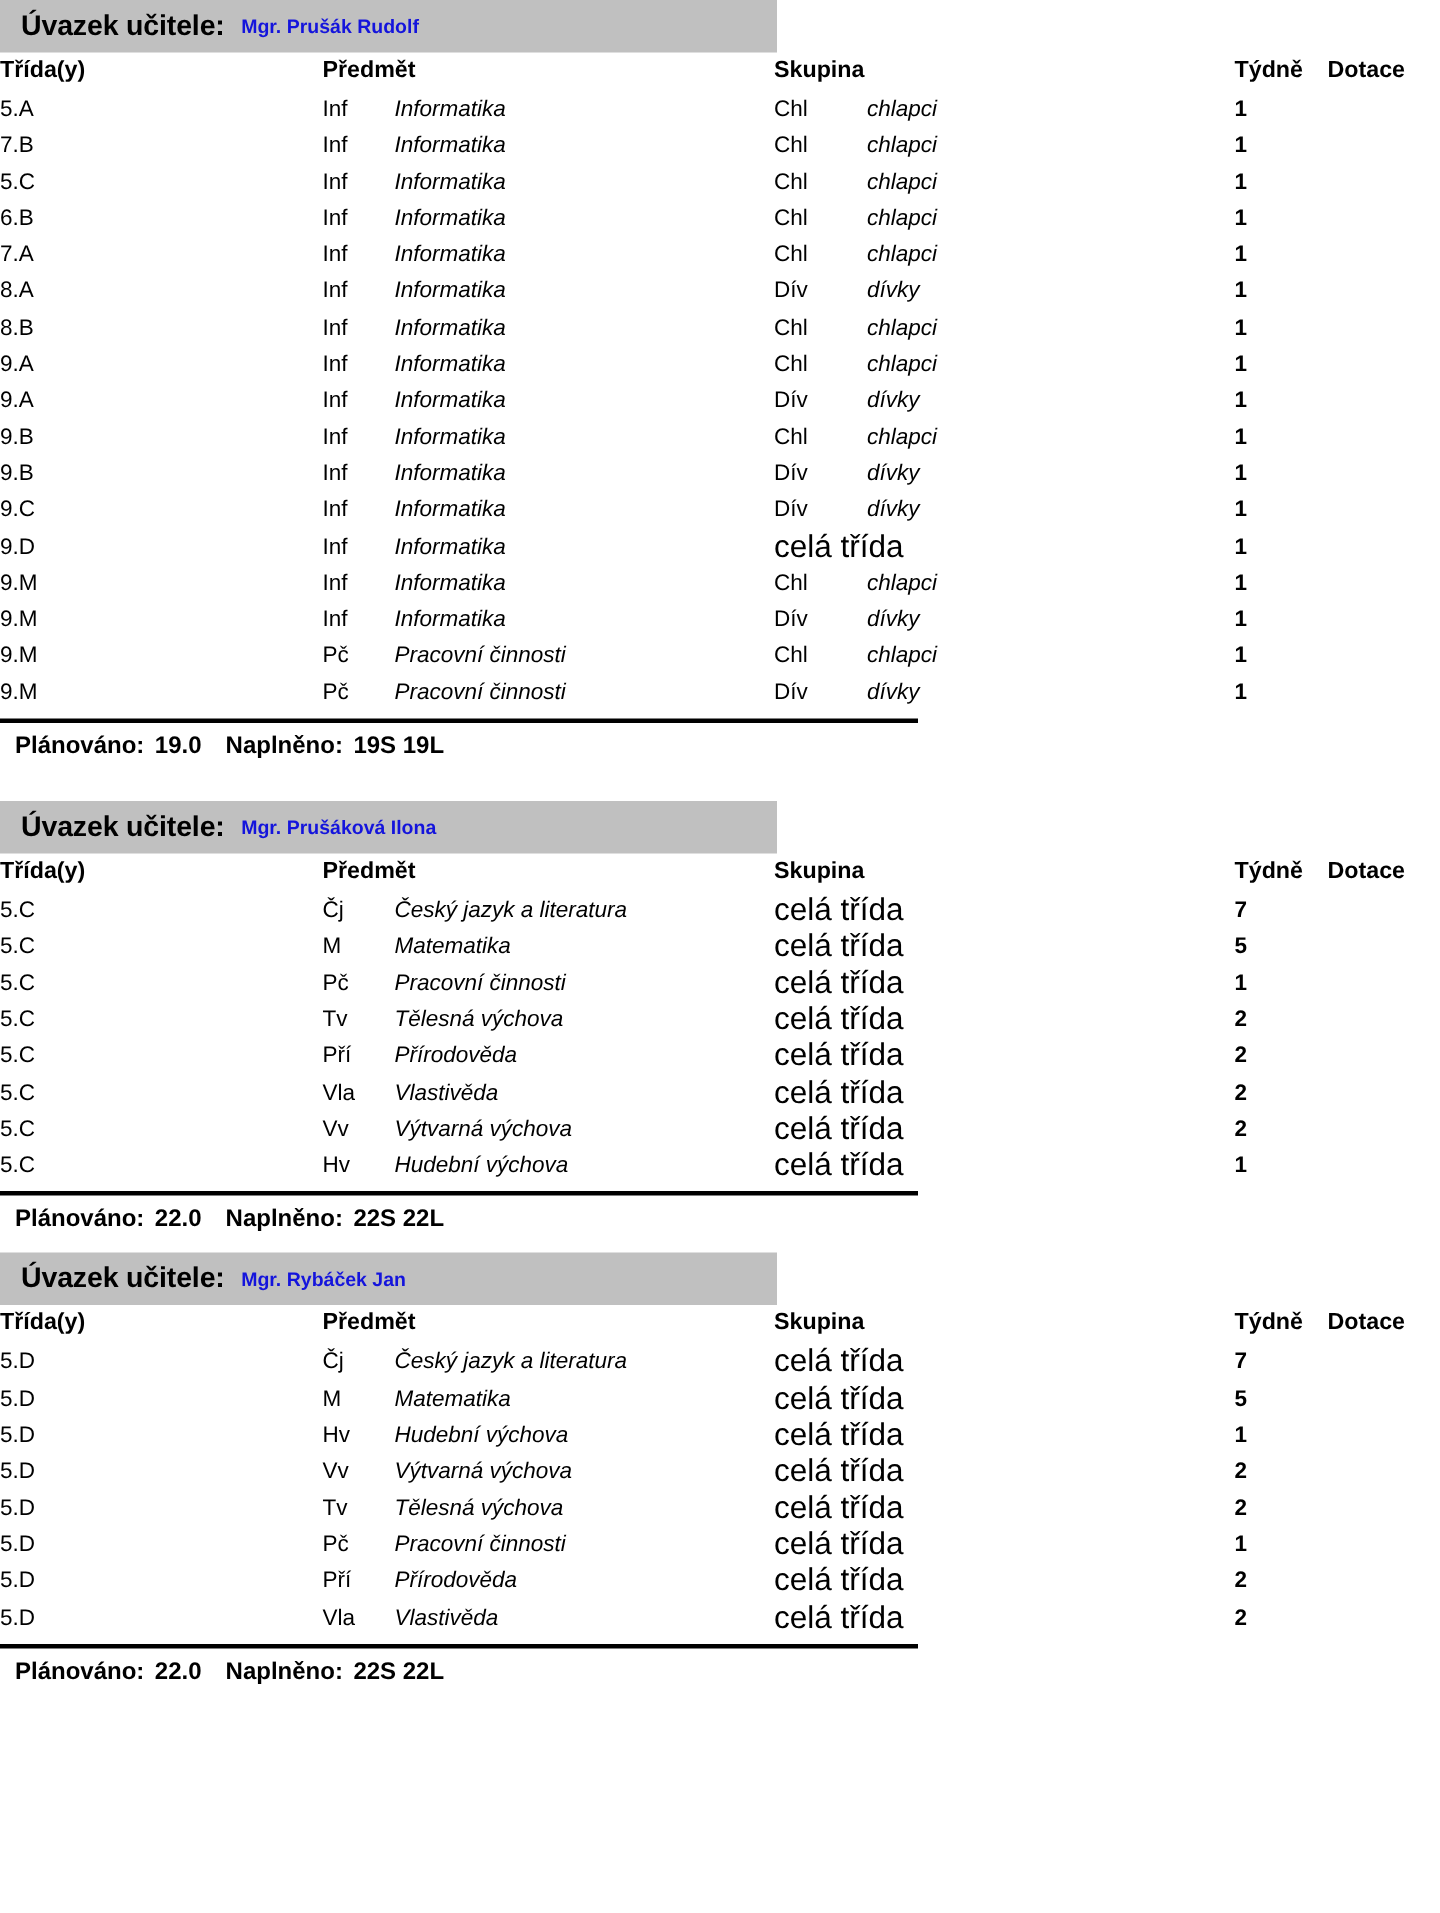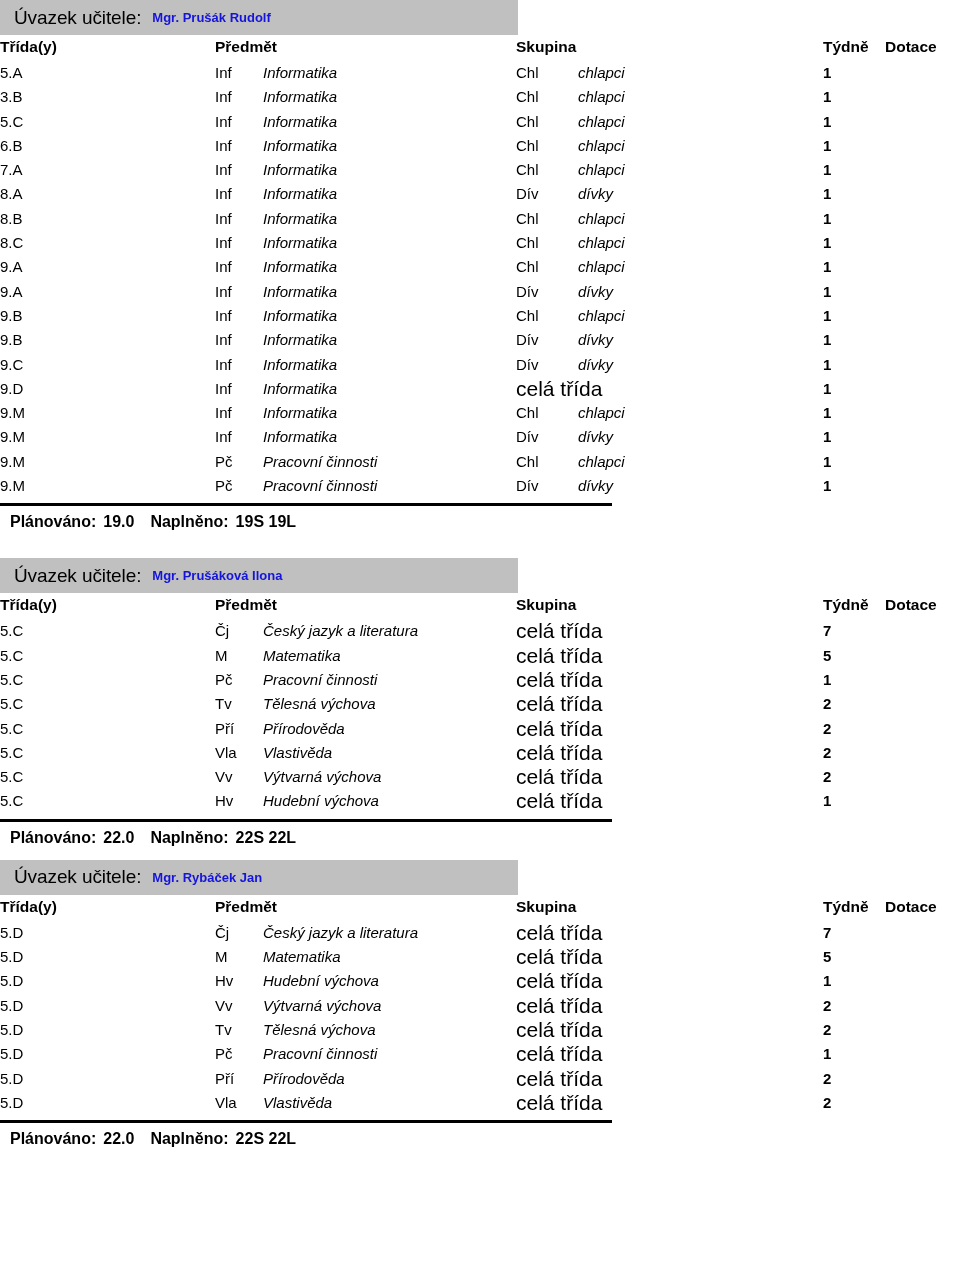--- a/index.html
+++ b/index.html
@@ -33,21 +33,21 @@
     width: 518px;
     height: 35px;
     display: flex;
     align-items: center;
     padding-left: 14px;
     box-sizing: border-box;
     margin-bottom: 3px;
   }
   .teacher-label {
     font-size: 19px;
-    font-weight: normal;
+    font-weight: bold;
     color: #000000;
     letter-spacing: -0.1px;
     white-space: nowrap;
   }
   .teacher-name {
     font-size: 13px;
     font-weight: bold;
     color: #1414dc;
     margin-left: 11px;
     white-space: nowrap;
@@ -171,21 +171,21 @@
           <tr>
             <td class="t-class">5.A</td>
             <td class="t-abbr">Inf</td>
             <td class="t-subject">Informatika</td>
             <td class="t-grp">Chl</td>
             <td class="t-grpfull">chlapci</td>
             <td class="t-week">1</td>
             <td class="t-dot"></td>
           </tr>
           <tr>
-            <td class="t-class">3.B</td>
+            <td class="t-class">7.B</td>
             <td class="t-abbr">Inf</td>
             <td class="t-subject">Informatika</td>
             <td class="t-grp">Chl</td>
             <td class="t-grpfull">chlapci</td>
             <td class="t-week">1</td>
             <td class="t-dot"></td>
           </tr>
           <tr>
             <td class="t-class">5.C</td>
             <td class="t-abbr">Inf</td>
@@ -217,29 +217,20 @@
             <td class="t-class">8.A</td>
             <td class="t-abbr">Inf</td>
             <td class="t-subject">Informatika</td>
             <td class="t-grp">Dív</td>
             <td class="t-grpfull">dívky</td>
             <td class="t-week">1</td>
             <td class="t-dot"></td>
           </tr>
           <tr>
             <td class="t-class">8.B</td>
-            <td class="t-abbr">Inf</td>
-            <td class="t-subject">Informatika</td>
-            <td class="t-grp">Chl</td>
-            <td class="t-grpfull">chlapci</td>
-            <td class="t-week">1</td>
-            <td class="t-dot"></td>
-          </tr>
-          <tr>
-            <td class="t-class">8.C</td>
             <td class="t-abbr">Inf</td>
             <td class="t-subject">Informatika</td>
             <td class="t-grp">Chl</td>
             <td class="t-grpfull">chlapci</td>
             <td class="t-week">1</td>
             <td class="t-dot"></td>
           </tr>
           <tr>
             <td class="t-class">9.A</td>
             <td class="t-abbr">Inf</td>

